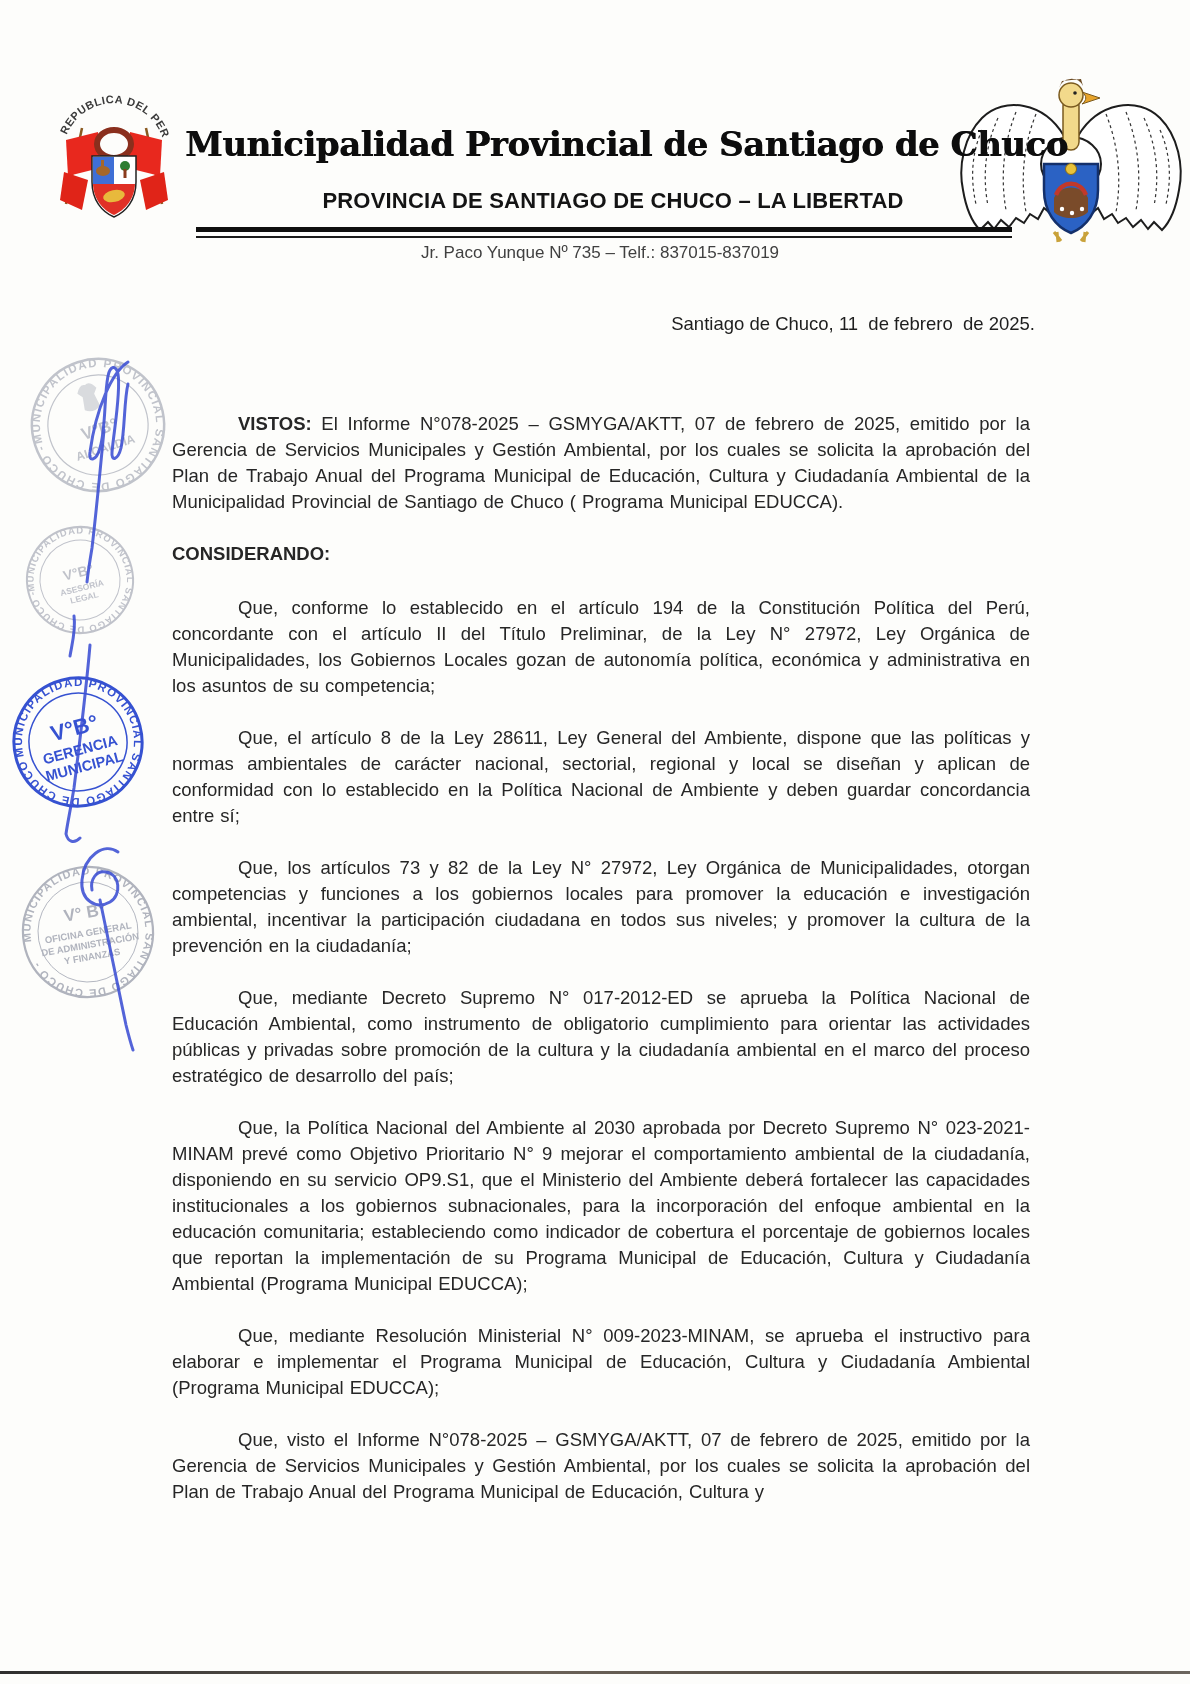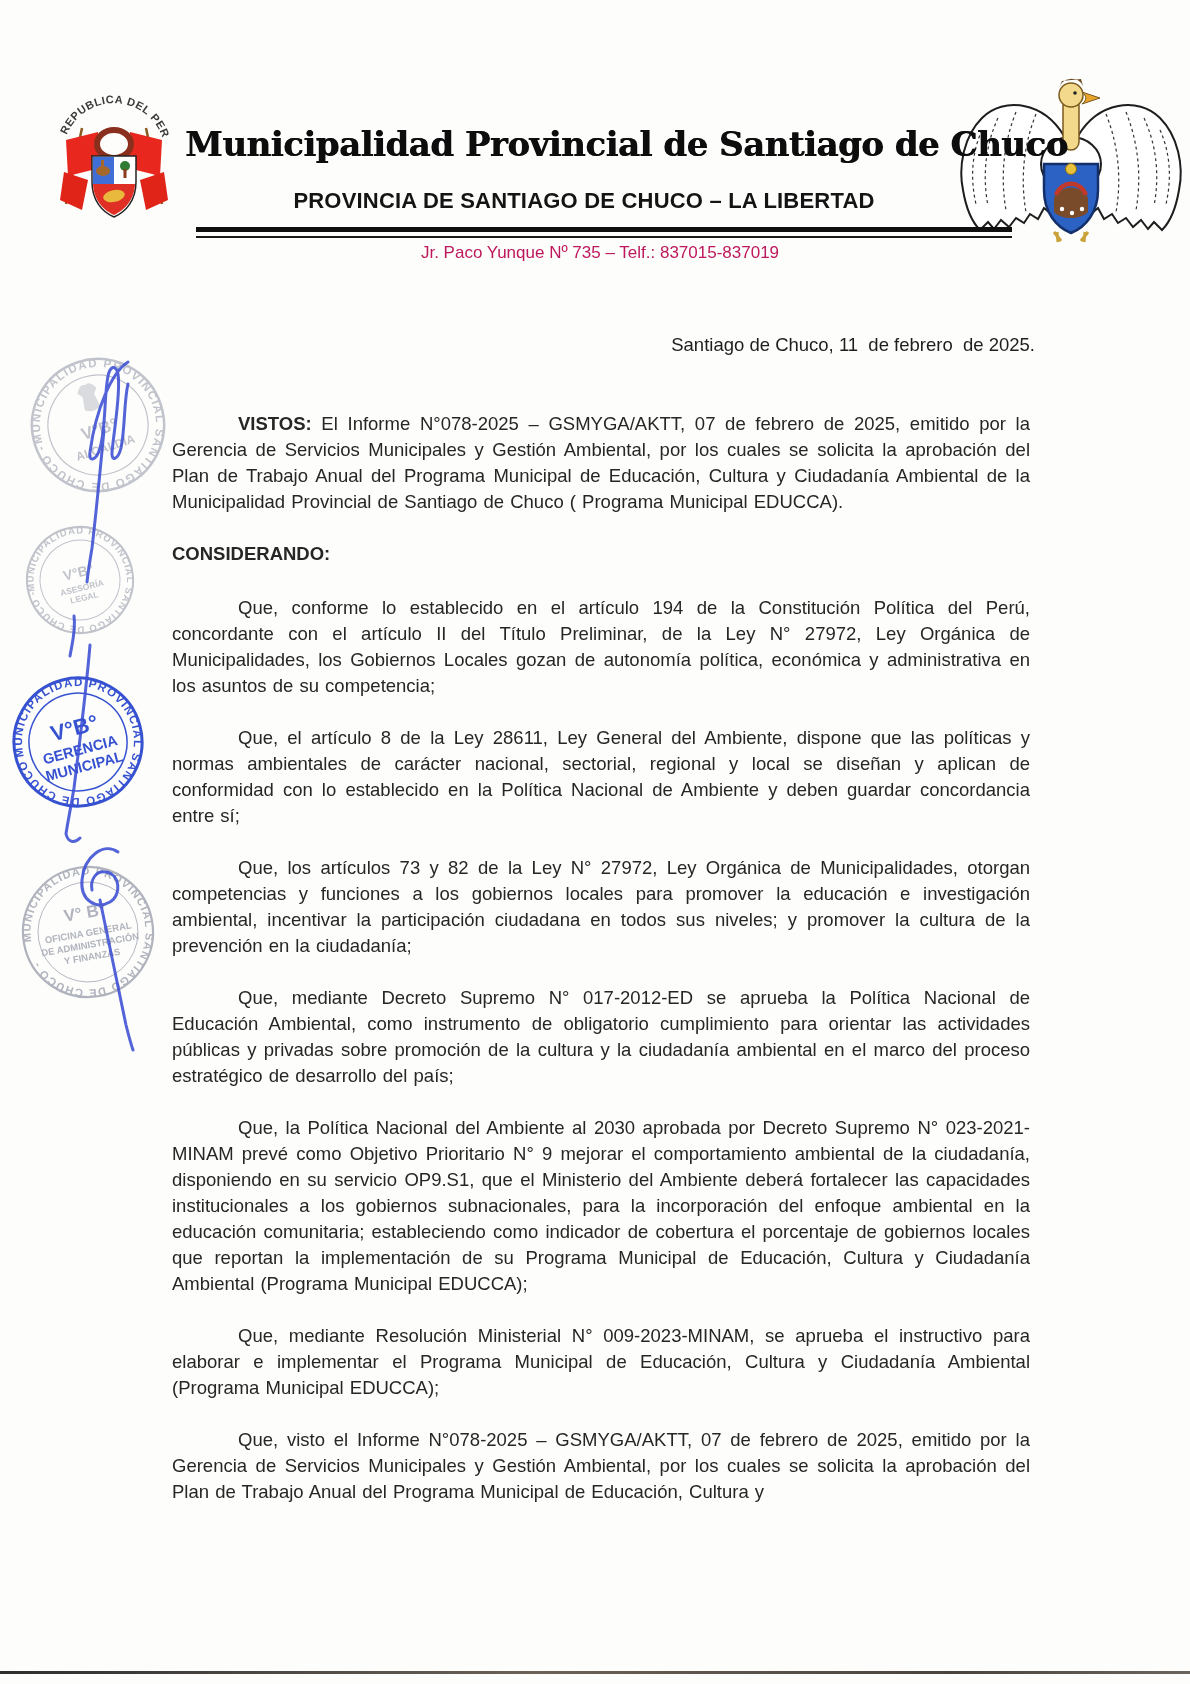--- a/index.html
+++ b/index.html
@@ -10,42 +10,42 @@
   }
   
   .org-title{
     position:absolute; left:185px; top:124px; width:830px;
     text-align:center; white-space:nowrap;
     font-family:"DejaVu Serif", serif; font-weight:700; font-size:34px;
     color:#0d0d0d; letter-spacing:-0.5px;
     text-shadow:0.6px 0 0 #0d0d0d;
   }
   .subtitle{
-    position:absolute; left:169px; top:188px; width:830px;
+    position:absolute; left:198px; top:188px; width:830px;
     text-align:center; font-weight:700; font-size:22px; color:#141414;
     letter-spacing:0.2px;
   }
   .double-rule{
     position:absolute; left:196px; top:227px; width:816px; height:11px;
     border-top:5px solid #0f0f0f; border-bottom:2px solid #1a1a1a;
     box-sizing:border-box;
   }
   .address{
     position:absolute; left:185px; top:243px; width:830px;
-    text-align:center; font-size:17px; color:#be185d;
+    text-align:center; font-size:17px; color:#404040;
   }
   .res-title{
     position:absolute; left:185px; top:264px; width:830px;
     text-align:center; font-size:19px; font-weight:700; color:#101010;
     text-decoration:underline; text-decoration-thickness:2px; text-underline-offset:4px;
   }
   
   .date-line{
     position:absolute; left:172px; top:313px; width:863px;
-    text-align:right; font-size:18.5px; white-space:pre; color:#1e1e1e;margin-top:21px;
+    text-align:right; font-size:18.5px; white-space:pre; color:#1e1e1e;
   }
   .body-text{
     position:absolute; left:172px; top:403px; width:858px;
     font-size:18.5px; line-height:26px; text-align:justify;
     word-spacing:1px; color:#262626;
   }
   .para{margin:8px 0 26px 0; text-indent:66px;}
   .label-line{font-weight:700; margin:18px 0 28px 0; text-indent:0; text-align:left;}
   .vistos-label{font-weight:700;}
   

